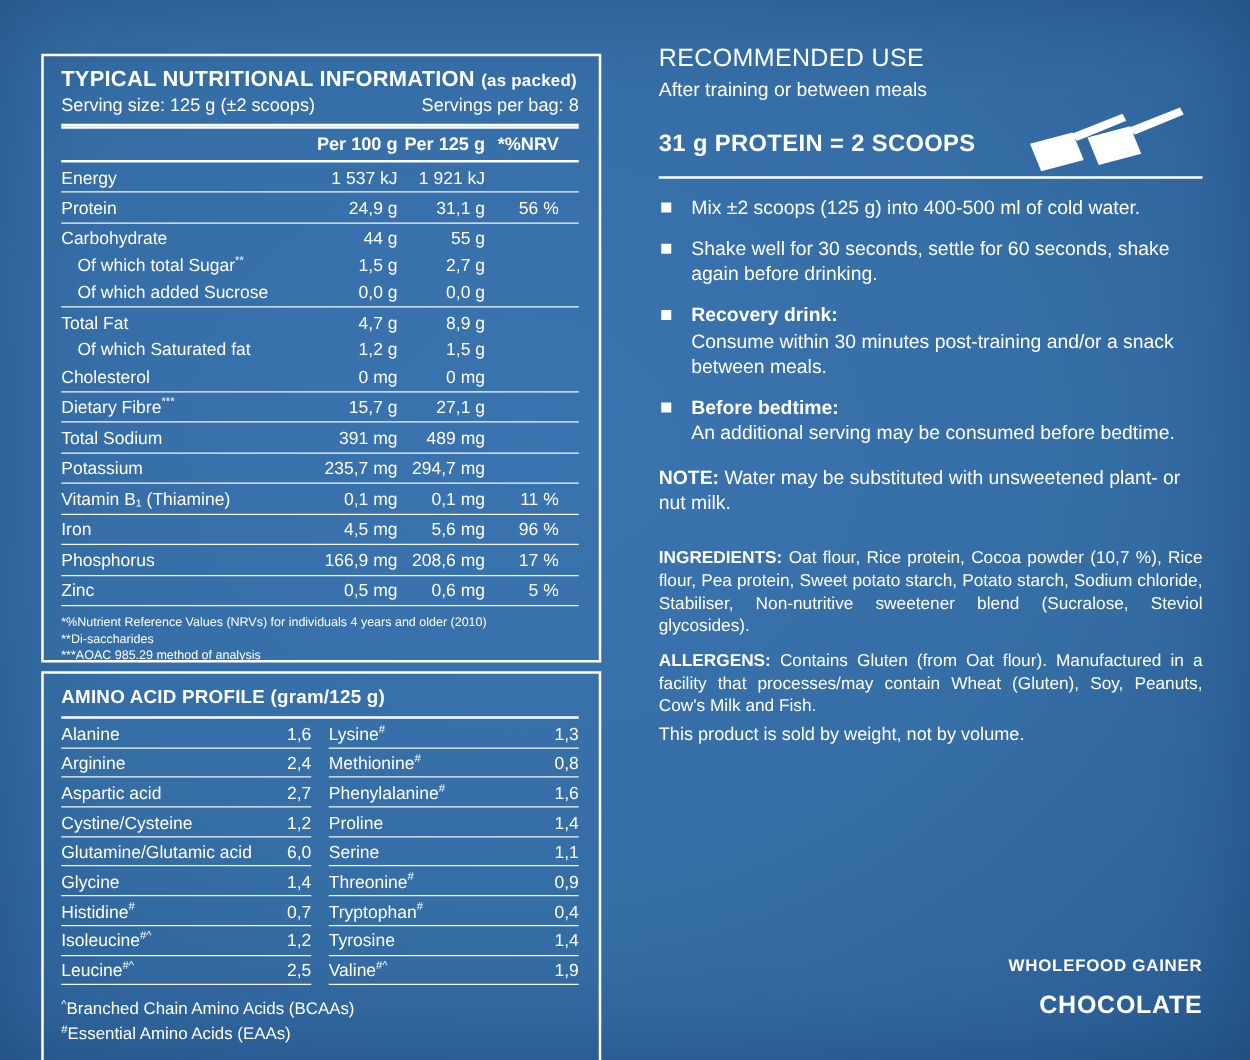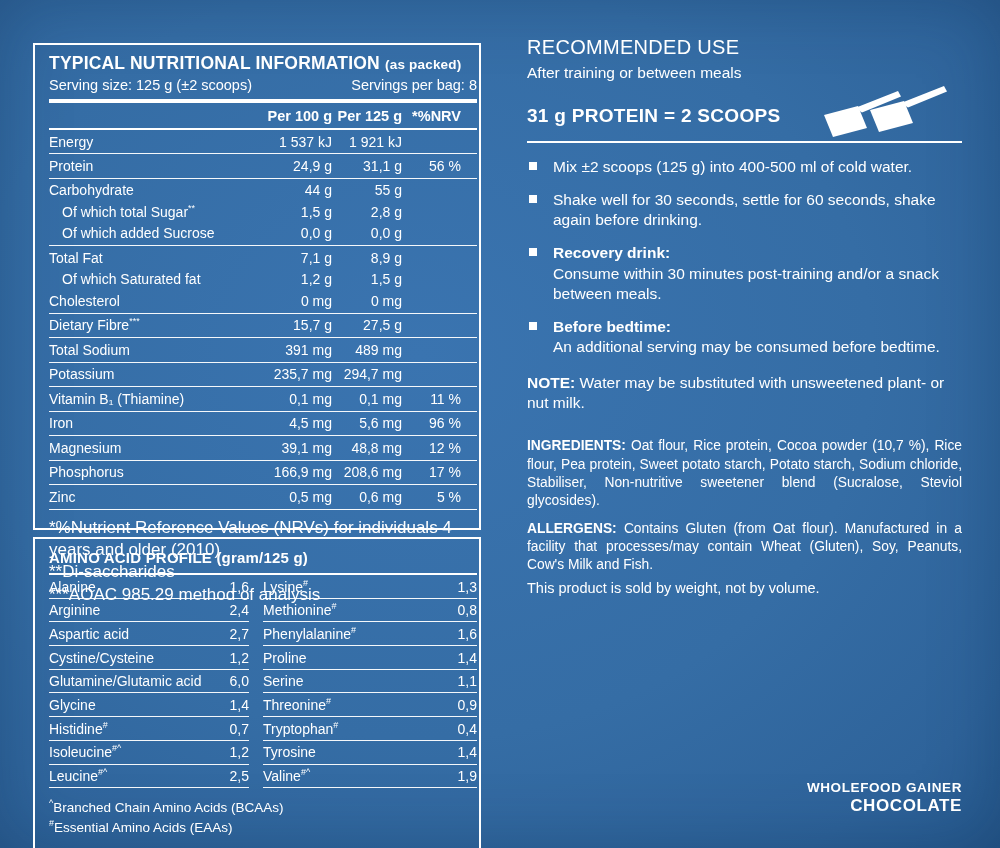--- a/index.html
+++ b/index.html
@@ -4,37 +4,37 @@
 <style>
   html,body{margin:0;padding:0;background:#1d4e7e;}
   .canvas{
     position:relative;width:1000px;height:848px;overflow:hidden;
     font-family:"Liberation Sans",sans-serif;color:#fff;
     background:radial-gradient(ellipse at 42% 42%, #3a74b0 0%, #356da5 55%, #2e639a 85%, #275a8f 100%);
     box-shadow:inset 0 0 70px rgba(8,35,70,.28);
   }
   .canvas *{box-sizing:border-box;}
   
-  .panel{position:absolute;left:33px;width:448px;border:2px solid #fff;padding:6px 2px 8px 14px;}
+  .panel{position:absolute;left:33px;width:448px;border:2px solid #fff;padding:6px 16px 8px 14px;}
   .panel-nutrition{top:43px;height:487px;}
   .panel-amino{top:537px;height:317px;}
   .np-title{font-size:17.5px;font-weight:bold;letter-spacing:.2px;margin-top:2px;}
   .np-title .suffix{font-size:13.5px;}
   .serving-row{display:flex;justify-content:space-between;font-size:14.5px;margin-top:3px;padding-bottom:6px;}
   .dbl-rule{height:2px;border-top:2px solid #fff;border-bottom:2px solid #fff;}
   .cols-row{display:flex;font-weight:bold;font-size:14.5px;padding:5px 0 4px 0;border-bottom:2px solid #fff;}
   .cell-label{flex:1;min-width:0;}
   .cell-v1{width:100px;text-align:right;}
   .cell-v2{width:70px;text-align:right;}
   .cell-nrv{width:75px;text-align:right;padding-right:16px;}
   .ngroup{border-bottom:1.5px solid rgba(255,255,255,.95);padding:1px 0;}
   .nrow{display:flex;font-size:14px;line-height:1.32;padding:1.5px 0;}
   .nrow .indent{padding-left:13px;}
   .sup{font-size:9px;vertical-align:super;letter-spacing:0;}
-  .np-footnotes{font-size:17px;line-height:1.32;margin-top:7px;}
+  .np-footnotes{font-size:10px;line-height:1.32;margin-top:7px;}
   .ap-title{font-size:15px;font-weight:bold;letter-spacing:.2px;margin-top:4px;padding-bottom:7px;border-bottom:2px solid #fff;}
   .arow{display:flex;font-size:14px;}
   .ahalf{display:flex;justify-content:space-between;border-bottom:1.5px solid rgba(255,255,255,.95);padding:2.5px 0 2px 0;line-height:1.3;}
   .ahalf.l{width:200px;}
   .ahalf.r{flex:1;margin-left:14px;gap:48px;}
   .ap-footnotes{font-size:13.5px;line-height:1.35;margin-top:9px;}
   
   .right-col{position:absolute;left:527px;top:36px;width:435px;}
   .ru-title{font-size:20px;font-weight:normal;letter-spacing:.3px;}
   .ru-sub{font-size:15.5px;margin-top:5px;}
@@ -46,21 +46,21 @@
   .bullet-sq{width:8px;height:8px;background:#fff;margin:5px 16px 0 2px;flex:none;}
   .bullet .lead{font-weight:bold;display:block;}
   .note-p{font-size:15.5px;line-height:1.3;margin-top:16px;}
   .ing-p{font-size:13.8px;line-height:1.33;text-align:justify;margin-top:24px;}
   .alg-p{font-size:13.8px;line-height:1.33;text-align:justify;margin-top:9px;}
   .misc1{font-size:14.5px;margin-top:9px;}
   .misc2{font-size:14.5px;margin-top:5px;}
   b{font-weight:bold;}
   .brand{position:absolute;right:38px;bottom:32px;text-align:right;font-weight:bold;}
   .brand-l1{font-size:13.5px;letter-spacing:.6px;}
-  .brand-l2{font-size:17px;letter-spacing:.6px;margin-top:1px;}
+  .brand-l2{font-size:20px;letter-spacing:.6px;margin-top:13px;}
 </style>
 </head>
 <body>
 
 <div class="canvas">
 
   <div class="panel panel-nutrition">
     <div class="np-title">
       <span>TYPICAL NUTRITIONAL INFORMATION</span>
       <span class="suffix">(as packed)</span>
@@ -96,55 +96,55 @@
         <div class="ngroup">
           <div class="nrow">
             <span class="cell-label"><span>Carbohydrate</span></span>
             <span class="cell-v1">44 g</span>
             <span class="cell-v2">55 g</span>
             <span class="cell-nrv"></span>
           </div>
           <div class="nrow">
             <span class="cell-label"><span class="indent">Of which total Sugar<span class="sup">**</span></span></span>
             <span class="cell-v1">1,5 g</span>
-            <span class="cell-v2">2,8 g</span>
+            <span class="cell-v2">2,7 g</span>
             <span class="cell-nrv"></span>
           </div>
           <div class="nrow">
             <span class="cell-label"><span class="indent">Of which added Sucrose</span></span>
             <span class="cell-v1">0,0 g</span>
             <span class="cell-v2">0,0 g</span>
             <span class="cell-nrv"></span>
           </div>
         </div>
         <div class="ngroup">
           <div class="nrow">
             <span class="cell-label"><span>Total Fat</span></span>
-            <span class="cell-v1">7,1 g</span>
+            <span class="cell-v1">4,7 g</span>
             <span class="cell-v2">8,9 g</span>
             <span class="cell-nrv"></span>
           </div>
           <div class="nrow">
             <span class="cell-label"><span class="indent">Of which Saturated fat</span></span>
             <span class="cell-v1">1,2 g</span>
             <span class="cell-v2">1,5 g</span>
             <span class="cell-nrv"></span>
           </div>
           <div class="nrow">
             <span class="cell-label"><span>Cholesterol</span></span>
             <span class="cell-v1">0 mg</span>
             <span class="cell-v2">0 mg</span>
             <span class="cell-nrv"></span>
           </div>
         </div>
         <div class="ngroup">
           <div class="nrow">
             <span class="cell-label"><span>Dietary Fibre<span class="sup">***</span></span></span>
             <span class="cell-v1">15,7 g</span>
-            <span class="cell-v2">27,5 g</span>
+            <span class="cell-v2">27,1 g</span>
             <span class="cell-nrv"></span>
           </div>
         </div>
         <div class="ngroup">
           <div class="nrow">
             <span class="cell-label"><span>Total Sodium</span></span>
             <span class="cell-v1">391 mg</span>
             <span class="cell-v2">489 mg</span>
             <span class="cell-nrv"></span>
           </div>
@@ -164,28 +164,20 @@
             <span class="cell-v2">0,1 mg</span>
             <span class="cell-nrv">11 %</span>
           </div>
         </div>
         <div class="ngroup">
           <div class="nrow">
             <span class="cell-label"><span>Iron</span></span>
             <span class="cell-v1">4,5 mg</span>
             <span class="cell-v2">5,6 mg</span>
             <span class="cell-nrv">96 %</span>
-          </div>
-        </div>
-        <div class="ngroup">
-          <div class="nrow">
-            <span class="cell-label"><span>Magnesium</span></span>
-            <span class="cell-v1">39,1 mg</span>
-            <span class="cell-v2">48,8 mg</span>
-            <span class="cell-nrv">12 %</span>
           </div>
         </div>
         <div class="ngroup">
           <div class="nrow">
             <span class="cell-label"><span>Phosphorus</span></span>
             <span class="cell-v1">166,9 mg</span>
             <span class="cell-v2">208,6 mg</span>
             <span class="cell-nrv">17 %</span>
           </div>
         </div>

